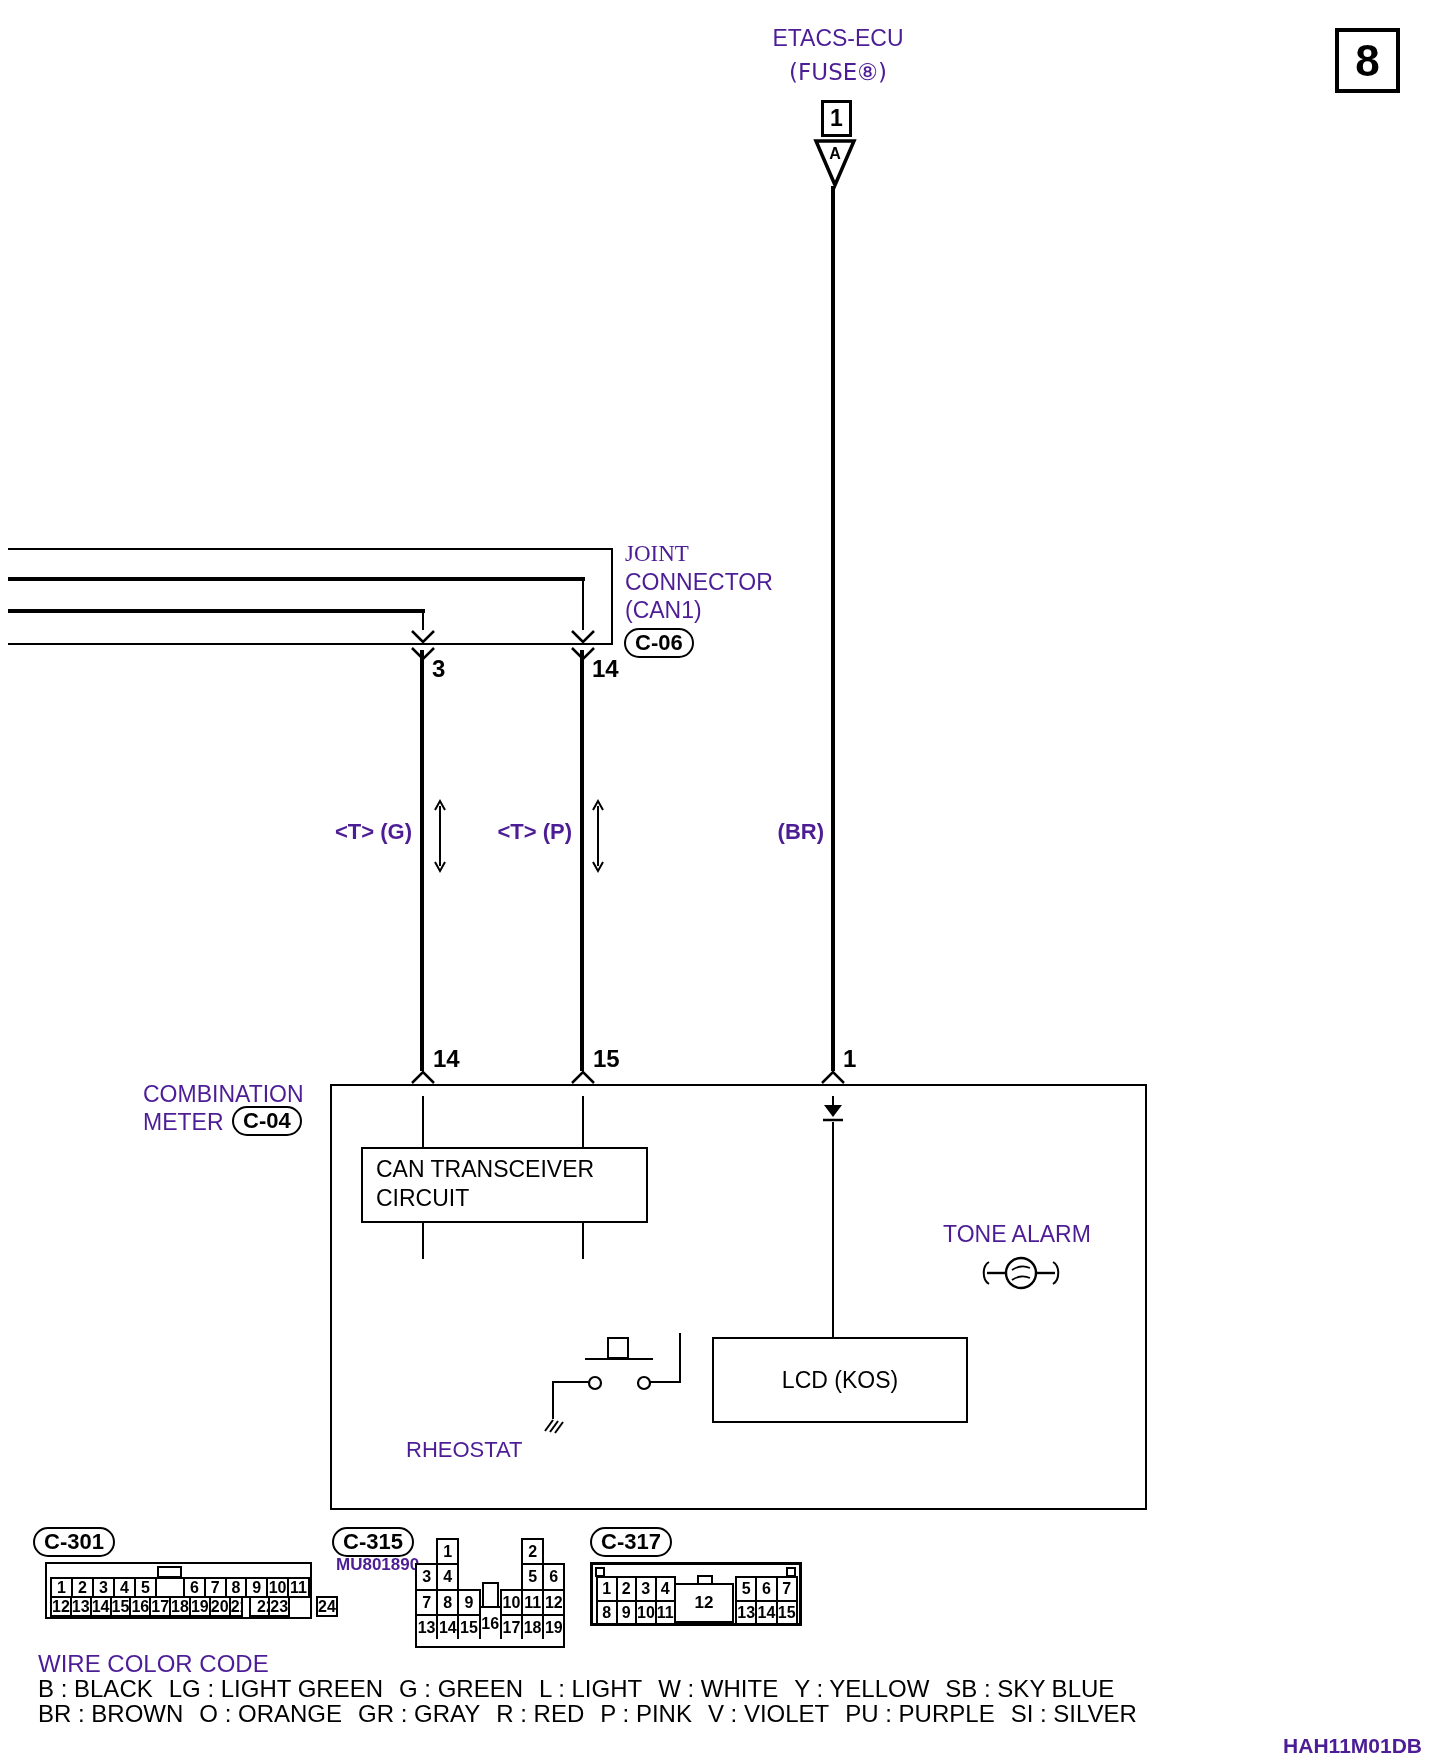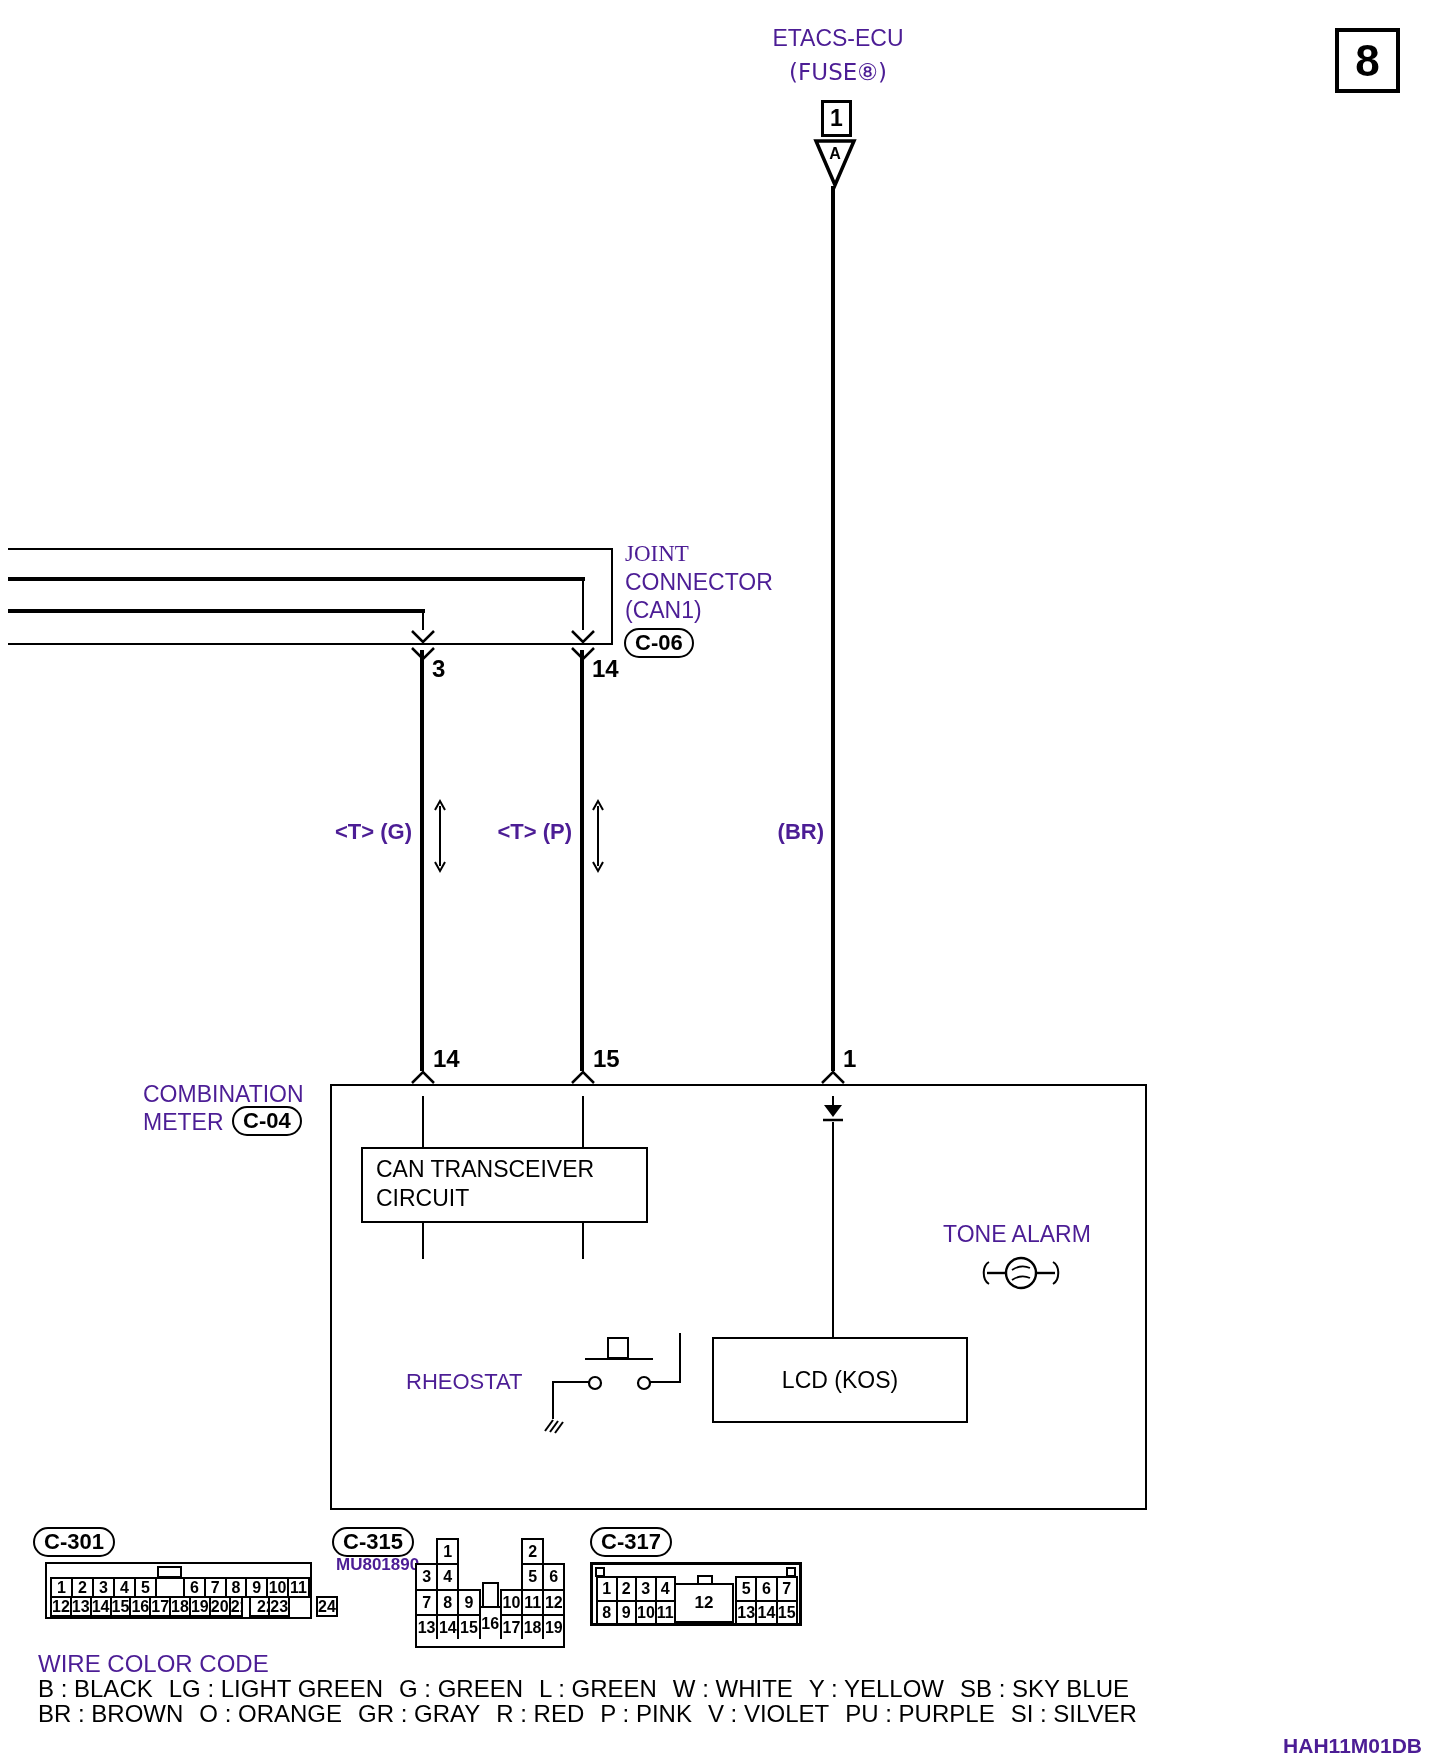--- a/index.html
+++ b/index.html
@@ -143,21 +143,21 @@
     <circle cx="20" cy="54" r="6" fill="#fff" stroke="#000" stroke-width="2.2"></circle>
     <circle cx="69" cy="54" r="6" fill="#fff" stroke="#000" stroke-width="2.2"></circle>
   </svg>
   <div class="hline" style="left:552px;top:1381px;width:38px;height:2px;"></div>
   <div class="vline" style="left:552px;top:1381px;width:2px;height:38px;"></div>
   <svg style="left:541px;top:1416px;" width="26" height="18">
     <line x1="4" y1="15" x2="12" y2="4" stroke="#000" stroke-width="2"></line>
     <line x1="9" y1="16" x2="17" y2="5" stroke="#000" stroke-width="2"></line>
     <line x1="14" y1="17" x2="22" y2="6" stroke="#000" stroke-width="2"></line>
   </svg>
-  <div class="lbl" style="left:406px;top:1368px;font-size:22px;">RHEOSTAT</div>
+  <div class="lbl" style="left:406px;top:1436px;font-size:22px;">RHEOSTAT</div>
 
   <div class="box ctr" style="left:712px;top:1337px;width:256px;height:86px;font-size:23px;">
     <span>LCD (KOS)</span>
   </div>
 
   <div class="lbl" style="left:943px;top:1220px;">TONE ALARM</div>
   <svg style="left:971px;top:1252px;" width="100" height="42">
     <line x1="16" y1="21" x2="35" y2="21" stroke="#000" stroke-width="2.4"></line>
     <line x1="65" y1="21" x2="84" y2="21" stroke="#000" stroke-width="2.4"></line>
     <path d="M18,10 C11,14 11,28 18,32" fill="none" stroke="#000" stroke-width="2"></path>
@@ -245,21 +245,21 @@
       <div class="pin-cell" style="left: 735px; top: 1600px; width: 22.3px; height: 25px; line-height: 21px;">13</div>
       <div class="pin-cell" style="left: 755.3px; top: 1600px; width: 22.3px; height: 25px; line-height: 21px;">14</div>
       <div class="pin-cell" style="left: 775.6px; top: 1600px; width: 22.3px; height: 25px; line-height: 21px;">15</div>
     </div>
 
   <div class="lbl" style="left:38px;top:1650px;font-size:24px;">WIRE COLOR CODE</div>
   <div class="kv-line" style="left:38px;top:1676px;" id="wcc-line1">
       <span>B : BLACK</span>
       <span>LG : LIGHT GREEN</span>
       <span>G : GREEN</span>
-      <span>L : GREEN</span>
+      <span>L : LIGHT</span>
       <span>W : WHITE</span>
       <span>Y : YELLOW</span>
       <span>SB : SKY BLUE</span>
     </div>
   <div class="kv-line" style="left:38px;top:1701px;" id="wcc-line2">
       <span>BR : BROWN</span>
       <span>O : ORANGE</span>
       <span>GR : GRAY</span>
       <span>R : RED</span>
       <span>P : PINK</span>

